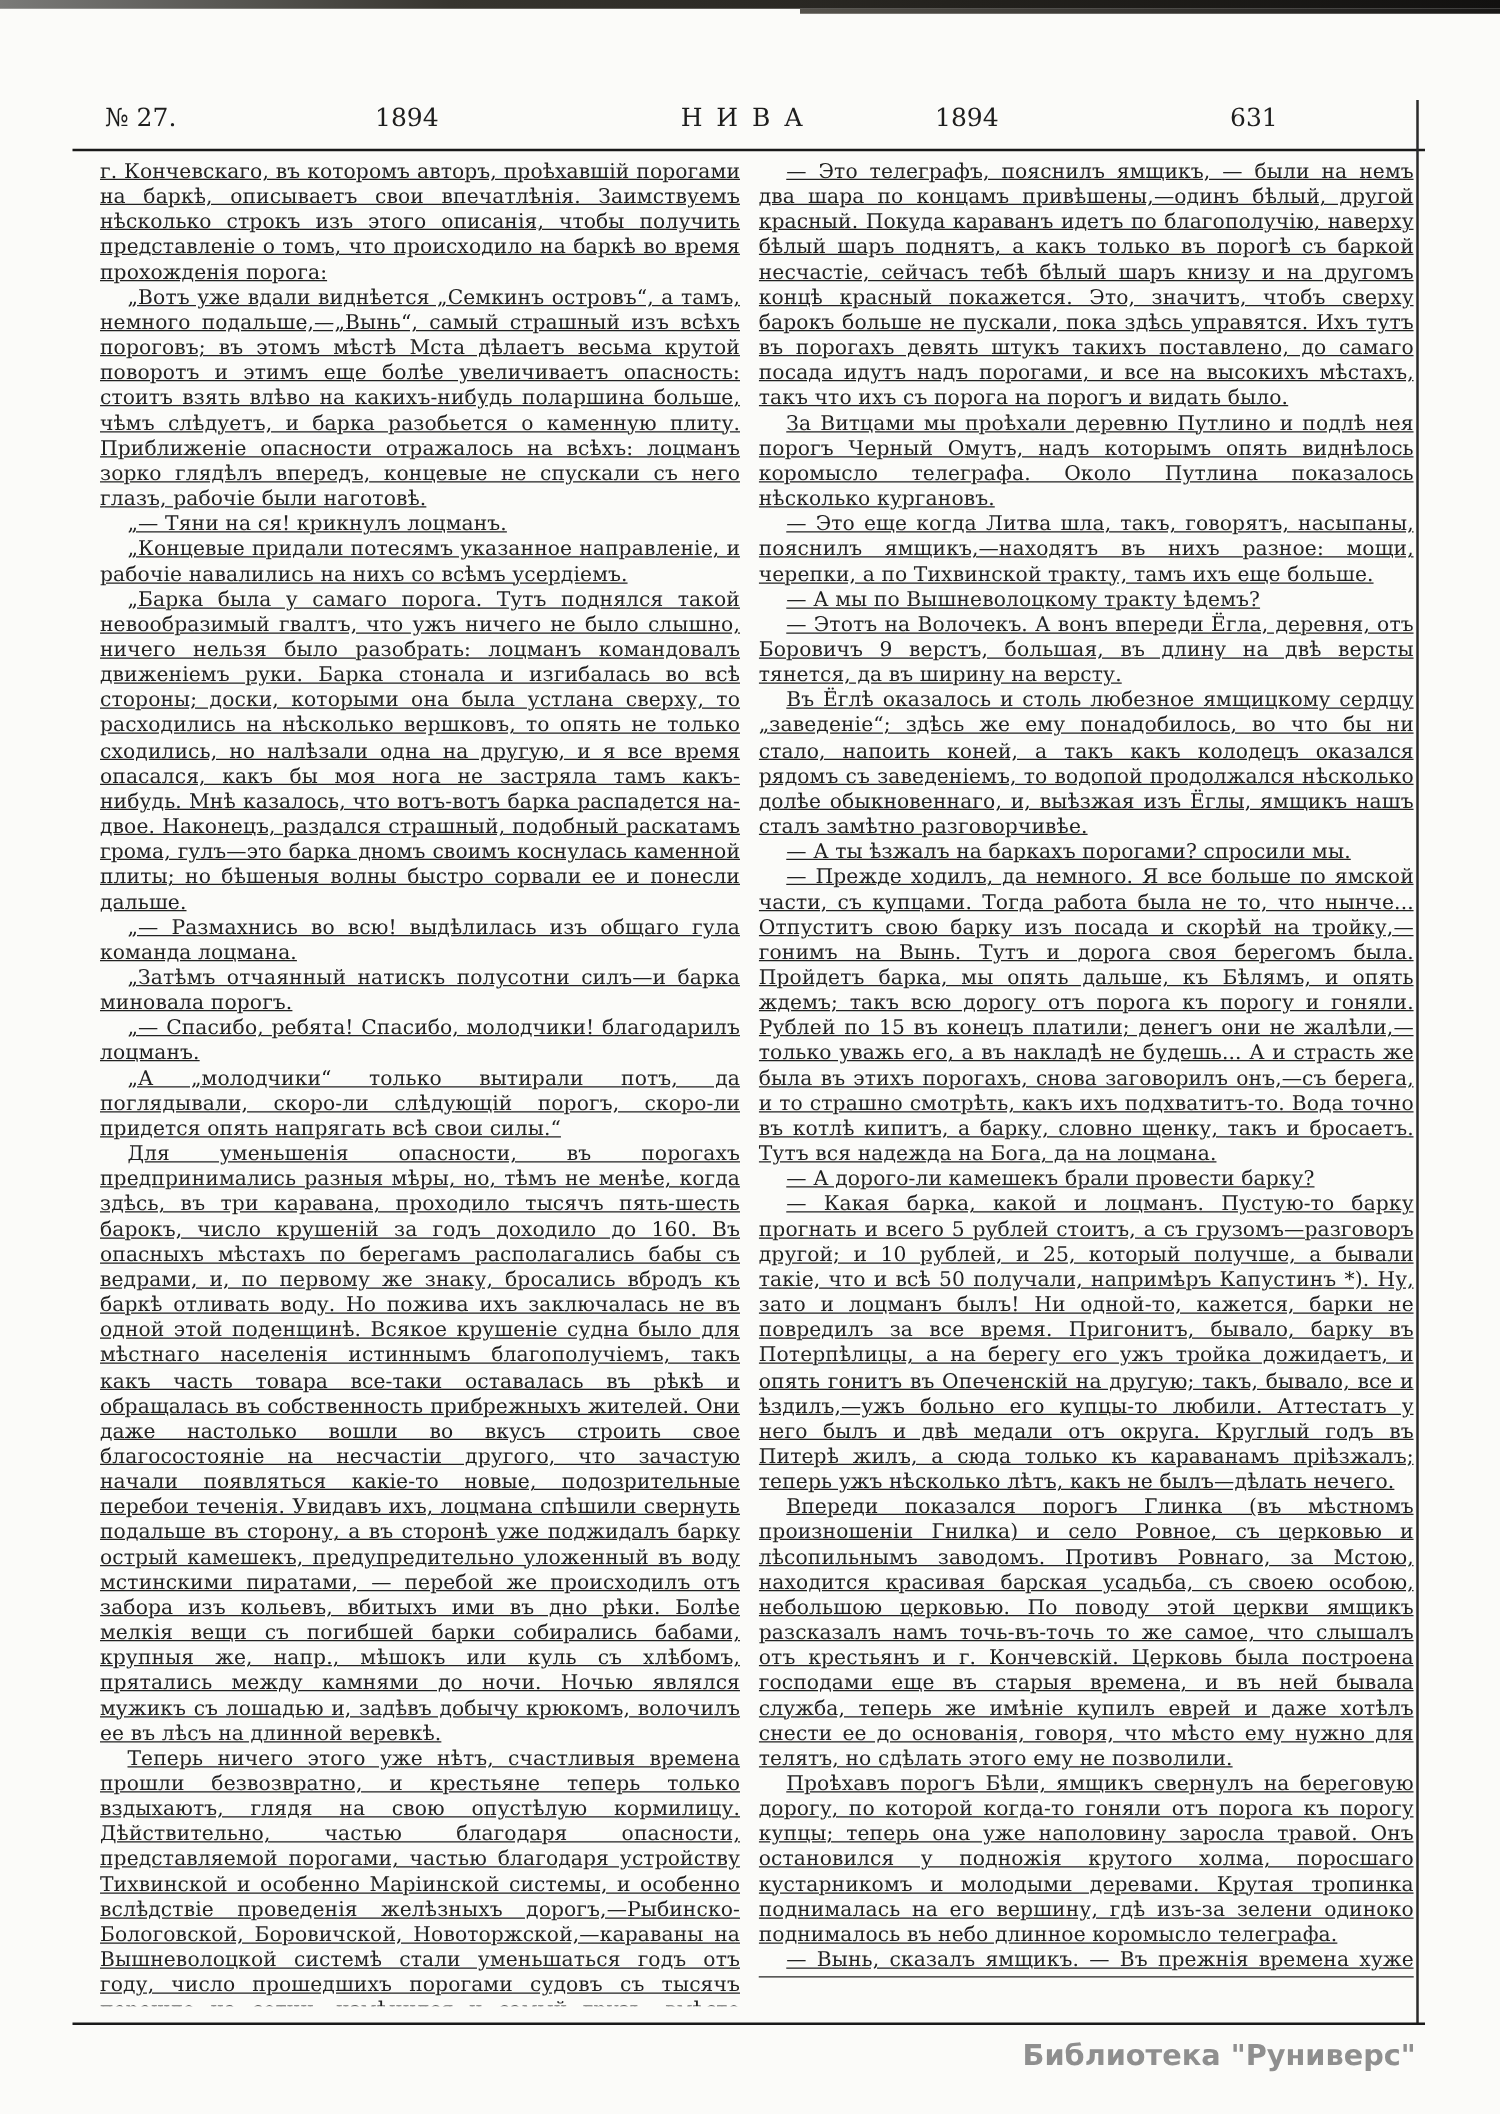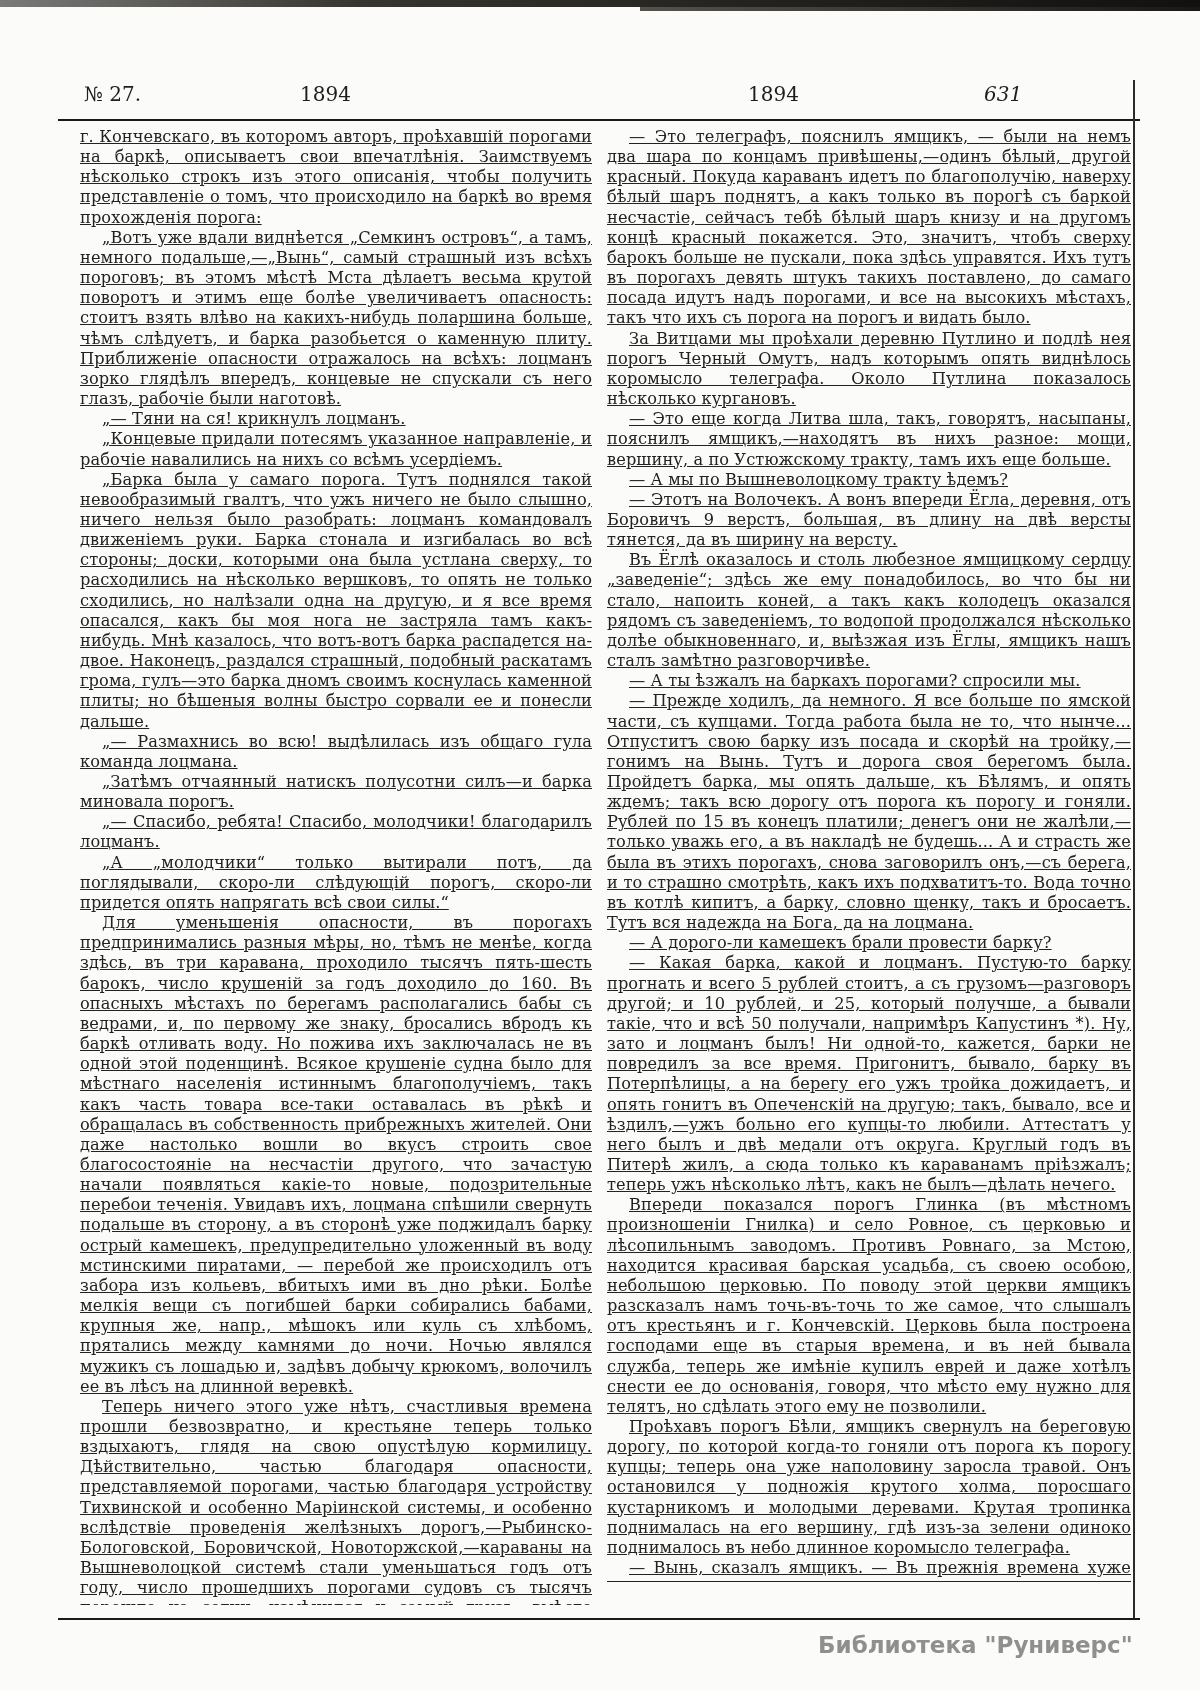--- a/index.html
+++ b/index.html
@@ -16,21 +16,21 @@
   .top-edge2{
     position:absolute;top:7px;left:640px;width:560px;height:4px;
     background:linear-gradient(to right,#55524c,#191817);
   }
   .header{position:absolute;top:82px;left:58px;width:1082px;height:34px;font-size:20px;}
   .header span{position:absolute;top:0;white-space:nowrap;}
   .h-issue{left:26px;}
   .h-year-l{left:242px;}
   .h-title{left:0;width:100%;text-align:center;letter-spacing:11px;}
   .h-year-r{left:690px;}
-  .h-page{left:926px;font-style:italic;}
+  .h-page{left:926px;}
   .header-rule{position:absolute;top:119px;left:58px;width:1082px;height:2px;background:#1a1a1a;}
 
   .col{
     position:absolute;top:127px;font-size:16.2px;line-height:20.15px;
     text-align:justify;letter-spacing:0.1px;color:#222;text-decoration:underline;
   }
   .col-left{left:80px;width:512px;height:1478px;overflow:hidden;}
   .col-right{left:607px;width:524px;height:1450px;overflow:hidden;}
   .col p{margin:0;text-indent:22px;}
   .col p.noindent{text-indent:0;}
@@ -52,20 +52,21 @@
 <body>
 
 <div class="page">
 
   <div class="top-edge"></div>
   <div class="top-edge2"></div>
 
   <div class="header">
     <span class="h-issue">№ 27.</span>
     <span class="h-year-l">1894</span>
+    <span class="h-title">НИВА</span>
     <span class="h-year-r">1894</span>
     <span class="h-page">631</span>
   </div>
   <div class="header-rule"></div>
 
   <div class="col col-left">
       <p class="noindent">г. Кончевскаго, въ которомъ авторъ, проѣхавшій порогами на баркѣ, описываетъ свои впечатлѣнія. Заимствуемъ нѣсколько строкъ изъ этого описанія, чтобы получить представленіе о томъ, что происходило на баркѣ во время прохожденія порога:</p>
       <p>„Вотъ уже вдали виднѣется „Семкинъ островъ“, а тамъ, немного подальше,—„Вынь“, самый страшный изъ всѣхъ пороговъ; въ этомъ мѣстѣ Мста дѣлаетъ весьма крутой поворотъ и этимъ еще болѣе увеличиваетъ опасность: стоитъ взять влѣво на какихъ-нибудь поларшина больше, чѣмъ слѣдуетъ, и барка разобьется о каменную плиту. Приближеніе опасности отражалось на всѣхъ: лоцманъ зорко глядѣлъ впередъ, концевые не спускали съ него глазъ, рабочіе были наготовѣ.</p>
       <p>„— Тяни на ся! крикнулъ лоцманъ.</p>
       <p>„Концевые придали потесямъ указанное направленіе, и рабочіе навалились на нихъ со всѣмъ усердіемъ.</p>
@@ -73,21 +74,21 @@
       <p>„— Размахнись во всю! выдѣлилась изъ общаго гула команда лоцмана.</p>
       <p>„Затѣмъ отчаянный натискъ полусотни силъ—и барка миновала порогъ.</p>
       <p>„— Спасибо, ребята! Спасибо, молодчики! благодарилъ лоцманъ.</p>
       <p>„А „молодчики“ только вытирали потъ, да поглядывали, скоро-ли слѣдующій порогъ, скоро-ли придется опять напрягать всѣ свои силы.“</p>
       <p>Для уменьшенія опасности, въ порогахъ предпринимались разныя мѣры, но, тѣмъ не менѣе, когда здѣсь, въ три каравана, проходило тысячъ пять-шесть барокъ, число крушеній за годъ доходило до 160. Въ опасныхъ мѣстахъ по берегамъ располагались бабы съ ведрами, и, по первому же знаку, бросались вбродъ къ баркѣ отливать воду. Но пожива ихъ заключалась не въ одной этой поденщинѣ. Всякое крушеніе судна было для мѣстнаго населенія истиннымъ благополучіемъ, такъ какъ часть товара все-таки оставалась въ рѣкѣ и обращалась въ собственность прибрежныхъ жителей. Они даже настолько вошли во вкусъ строить свое благосостояніе на несчастіи другого, что зачастую начали появляться какіе-то новые, подозрительные перебои теченія. Увидавъ ихъ, лоцмана спѣшили свернуть подальше въ сторону, а въ сторонѣ уже поджидалъ барку острый камешекъ, предупредительно уложенный въ воду мстинскими пиратами, — перебой же происходилъ отъ забора изъ кольевъ, вбитыхъ ими въ дно рѣки. Болѣе мелкія вещи съ погибшей барки собирались бабами, крупныя же, напр., мѣшокъ или куль съ хлѣбомъ, прятались между камнями до ночи. Ночью являлся мужикъ съ лошадью и, задѣвъ добычу крюкомъ, волочилъ ее въ лѣсъ на длинной веревкѣ.</p>
       <p>Теперь ничего этого уже нѣтъ, счастливыя времена прошли безвозвратно, и крестьяне теперь только вздыхаютъ, глядя на свою опустѣлую кормилицу. Дѣйствительно, частью благодаря опасности, представляемой порогами, частью благодаря устройству Тихвинской и особенно Маріинской системы, и особенно вслѣдствіе проведенія желѣзныхъ дорогъ,—Рыбинско-Бологовской, Боровичской, Новоторжской,—караваны на Вышневолоцкой системѣ стали уменьшаться годъ отъ году, число прошедшихъ порогами судовъ съ тысячъ перешло на сотни, измѣнился и самый грузъ: вмѣсто хлѣба г. Кончевскій, въ 1880 г., увидѣлъ уже только строевой лѣсъ и доски, а теперь, по словамъ нашего ямщика, судоходство въ порогахъ прекратилось почти совершенно.</p>
     </div>
   <div class="col col-right">
       <p>— Это телеграфъ, пояснилъ ямщикъ, — были на немъ два шара по концамъ привѣшены,—одинъ бѣлый, другой красный. Покуда караванъ идетъ по благополучію, наверху бѣлый шаръ поднятъ, а какъ только въ порогѣ съ баркой несчастіе, сейчасъ тебѣ бѣлый шаръ книзу и на другомъ концѣ красный покажется. Это, значитъ, чтобъ сверху барокъ больше не пускали, пока здѣсь управятся. Ихъ тутъ въ порогахъ девять штукъ такихъ поставлено, до самаго посада идутъ надъ порогами, и все на высокихъ мѣстахъ, такъ что ихъ съ порога на порогъ и видать было.</p>
       <p>За Витцами мы проѣхали деревню Путлино и подлѣ нея порогъ Черный Омутъ, надъ которымъ опять виднѣлось коромысло телеграфа. Около Путлина показалось нѣсколько кургановъ.</p>
-      <p>— Это еще когда Литва шла, такъ, говорятъ, насыпаны, пояснилъ ямщикъ,—находятъ въ нихъ разное: мощи, вершину, а по Устюжскому тракту, тамъ ихъ еще больше.</p>
+      <p>— Это еще когда Литва шла, такъ, говорятъ, насыпаны, пояснилъ ямщикъ,—находятъ въ нихъ разное: мощи, черепки, а по Тихвинской тракту, тамъ ихъ еще больше.</p>
       <p>— А мы по Вышневолоцкому тракту ѣдемъ?</p>
       <p>— Этотъ на Волочекъ. А вонъ впереди Ёгла, деревня, отъ Боровичъ 9 верстъ, большая, въ длину на двѣ версты тянется, да въ ширину на версту.</p>
       <p>Въ Ёглѣ оказалось и столь любезное ямщицкому сердцу „заведеніе“; здѣсь же ему понадобилось, во что бы ни стало, напоить коней, а такъ какъ колодецъ оказался рядомъ съ заведеніемъ, то водопой продолжался нѣсколько долѣе обыкновеннаго, и, выѣзжая изъ Ёглы, ямщикъ нашъ сталъ замѣтно разговорчивѣе.</p>
       <p>— А ты ѣзжалъ на баркахъ порогами? спросили мы.</p>
       <p>— Прежде ходилъ, да немного. Я все больше по ямской части, съ купцами. Тогда работа была не то, что нынче... Отпуститъ свою барку изъ посада и скорѣй на тройку,—гонимъ на Вынь. Тутъ и дорога своя берегомъ была. Пройдетъ барка, мы опять дальше, къ Бѣлямъ, и опять ждемъ; такъ всю дорогу отъ порога къ порогу и гоняли. Рублей по 15 въ конецъ платили; денегъ они не жалѣли,—только уважь его, а въ накладѣ не будешь... А и страсть же была въ этихъ порогахъ, снова заговорилъ онъ,—съ берега, и то страшно смотрѣть, какъ ихъ подхватитъ-то. Вода точно въ котлѣ кипитъ, а барку, словно щенку, такъ и бросаетъ. Тутъ вся надежда на Бога, да на лоцмана.</p>
       <p>— А дорого-ли камешекъ брали провести барку?</p>
       <p>— Какая барка, какой и лоцманъ. Пустую-то барку прогнать и всего 5 рублей стоитъ, а съ грузомъ—разговоръ другой; и 10 рублей, и 25, который получше, а бывали такіе, что и всѣ 50 получали, напримѣръ Капустинъ *). Ну, зато и лоцманъ былъ! Ни одной-то, кажется, барки не повредилъ за все время. Пригонитъ, бывало, барку въ Потерпѣлицы, а на берегу его ужъ тройка дожидаетъ, и опять гонитъ въ Опеченскій на другую; такъ, бывало, все и ѣздилъ,—ужъ больно его купцы-то любили. Аттестатъ у него былъ и двѣ медали отъ округа. Круглый годъ въ Питерѣ жилъ, а сюда только къ караванамъ пріѣзжалъ; теперь ужъ нѣсколько лѣтъ, какъ не былъ—дѣлать нечего.</p>
       <p>Впереди показался порогъ Глинка (въ мѣстномъ произношеніи Гнилка) и село Ровное, съ церковью и лѣсопильнымъ заводомъ. Противъ Ровнаго, за Мстою, находится красивая барская усадьба, съ своею особою, небольшою церковью. По поводу этой церкви ямщикъ разсказалъ намъ точь-въ-точь то же самое, что слышалъ отъ крестьянъ и г. Кончевскій. Церковь была построена господами еще въ старыя времена, и въ ней бывала служба, теперь же имѣніе купилъ еврей и даже хотѣлъ снести ее до основанія, говоря, что мѣсто ему нужно для телятъ, но сдѣлать этого ему не позволили.</p>
       <p>Проѣхавъ порогъ Бѣли, ямщикъ свернулъ на береговую дорогу, по которой когда-то гоняли отъ порога къ порогу купцы; теперь она уже наполовину заросла травой. Онъ остановился у подножія крутого холма, поросшаго кустарникомъ и молодыми деревами. Крутая тропинка поднималась на его вершину, гдѣ изъ-за зелени одиноко поднималось въ небо длинное коромысло телеграфа.</p>
       <p>— Вынь, сказалъ ямщикъ. — Въ прежнія времена хуже этого мѣста не было, а теперь, махнулъ онъ рукою,—и смотрѣть нечего.</p>

